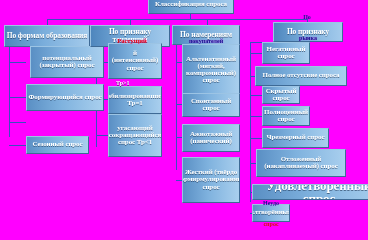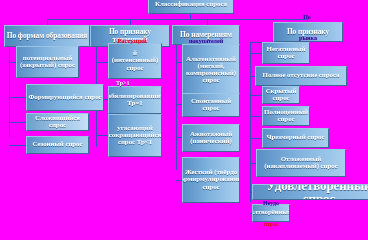--- a/index.html
+++ b/index.html
@@ -90,27 +90,26 @@
   <div class="ln lnv" style="left:47px; top:19px; height:7px;"></div>
   <div class="ln lnv" style="left:130px; top:19px; height:7px;"></div>
   <div class="ln lnv" style="left:207px; top:19px; height:7px;"></div>
   <div class="ln lnv" style="left:307px; top:19px; height:7px;"></div>
 
   <div class="node hdr" style="left:4px; top:25px; width:86px; height:22px; font-size:7.5px;">По формам образования</div>
 
   <div class="ln lnv" style="left:9px; top:47px; height:90px;"></div>
 
   <div class="ln lnh" style="left:9px; top:62px; width:17px;"></div>
-  <div class="node" style="left:16px; top:46px; width:63px; height:32px; font-size:7px;text-align:center;">потенциальный (закрытый) спрос</div>
+  <div class="node" style="left:30px; top:46px; width:74px; height:32px; font-size:7px;text-align:center;">потенциальный (закрытый) спрос</div>
 
   <div class="ln lnh" style="left:9px; top:97px; width:17px;"></div>
   <div class="node" style="left:26px; top:84px; width:78px; height:27px; font-size:7px;">Формирующийся спрос</div>
 
   <div class="ln lnh" style="left:9px; top:122px; width:17px;"></div>
-  <div class="node pale" style="left:26px; top:113px; width:63px; height:18px; font-size:7px;">Сложившийся спрос</div>
 
   <div class="ln lnh" style="left:9px; top:145px; width:17px;"></div>
   <div class="node" style="left:26px; top:136px; width:63px; height:18px; font-size:7px;">Сезонный спрос</div>
 
   <div class="node hdr" style="left:90px; top:25px; width:80px; height:22px; font-size:7.5px;">По признаку тенденций</div>
 
   <div class="ghost" style="left:104px; top:38px; width:56px; font-size:6.5px;">Растущий</div>
 
   <div class="ln lnv" style="left:96px; top:47px; height:100px;"></div>
 

